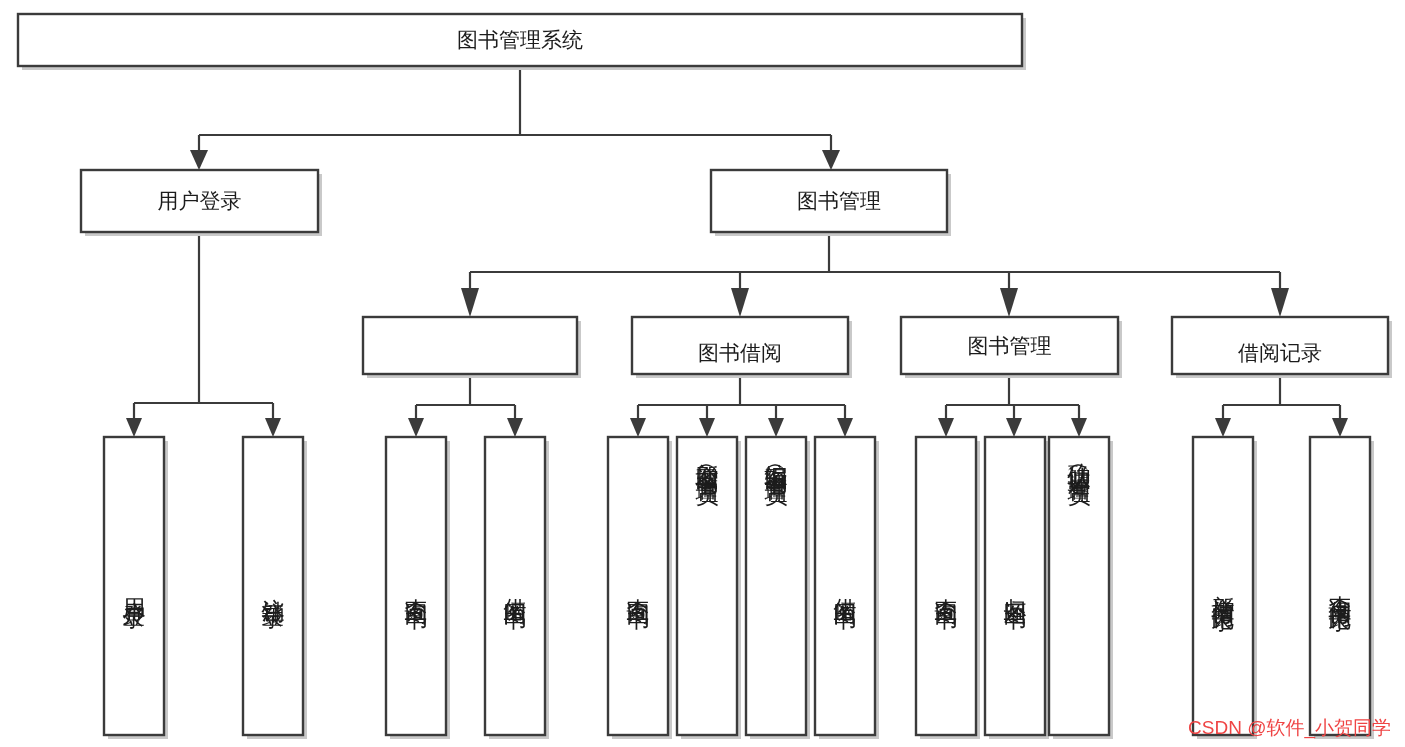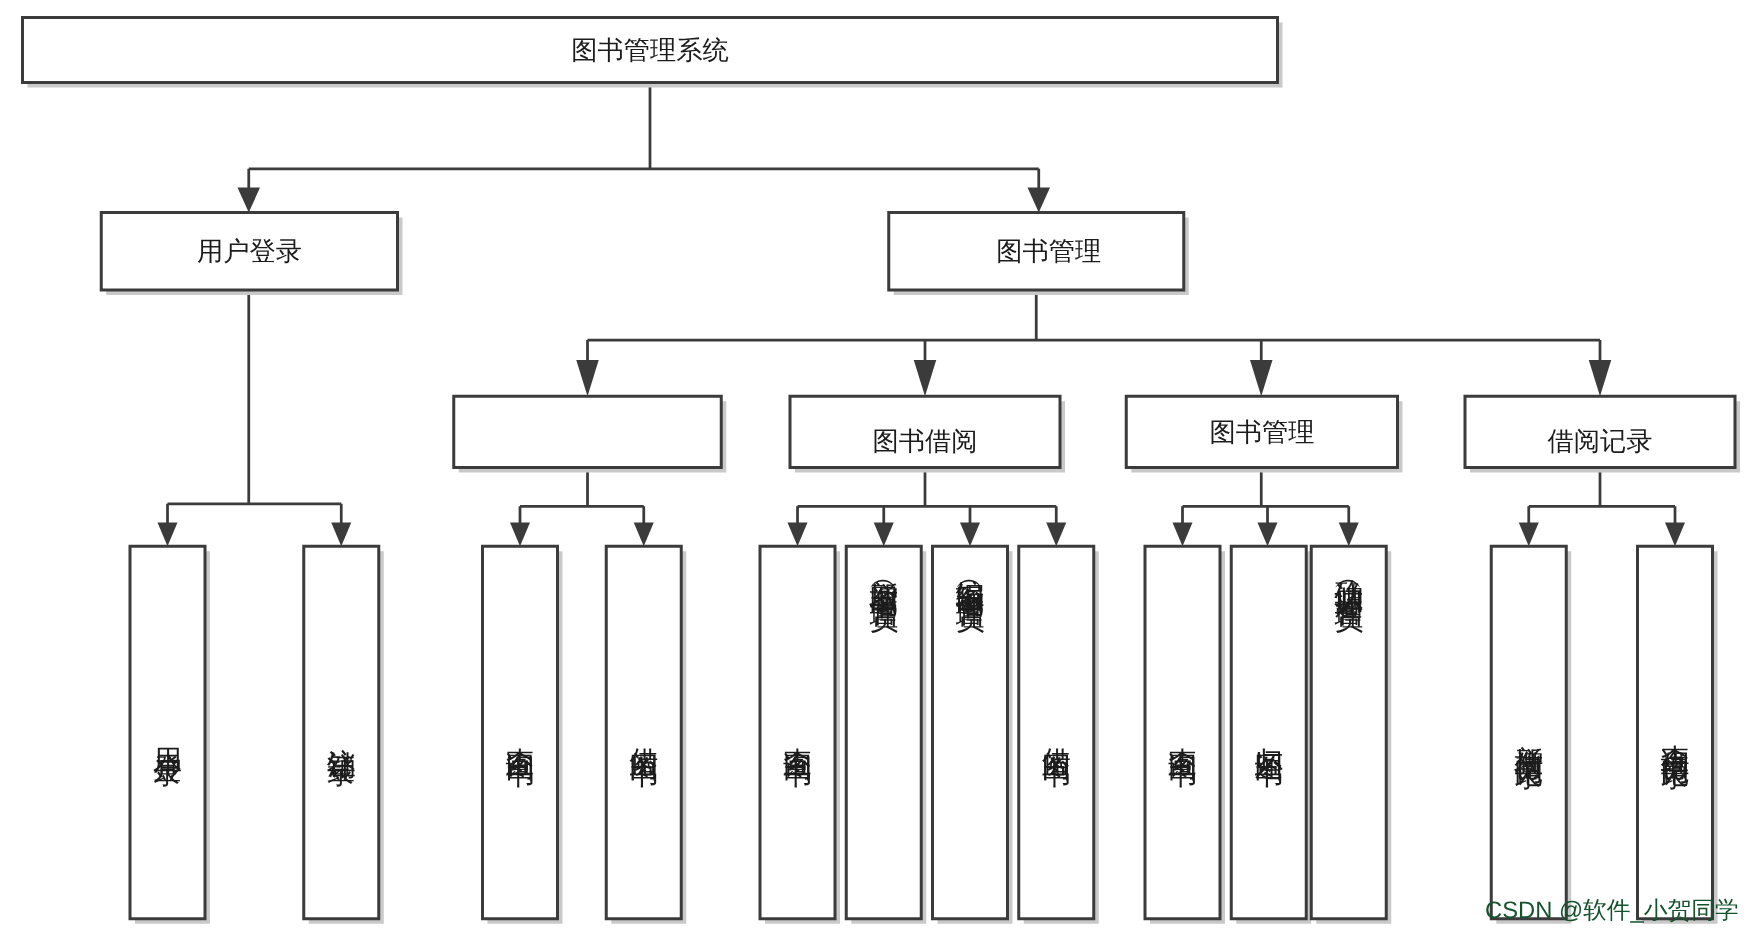--- a/index.html
+++ b/index.html
@@ -73,21 +73,21 @@
     font-size: 21px;
     color: #1c1c1c;
     white-space: nowrap;
   }
   .watermark {
     position: absolute;
     right: 14px;
     bottom: 6px;
     font-family: "Liberation Sans", "DejaVu Sans", sans-serif;
     font-size: 19px;
-    color: #14532d;
+    color: #ef4444;
     white-space: nowrap;
     pointer-events: none;
   }
 </style>
 </head>
 <body>
 
 <div id="diagram-root">
 
   <svg class="diagram-svg" viewBox="0 0 1405 747">

